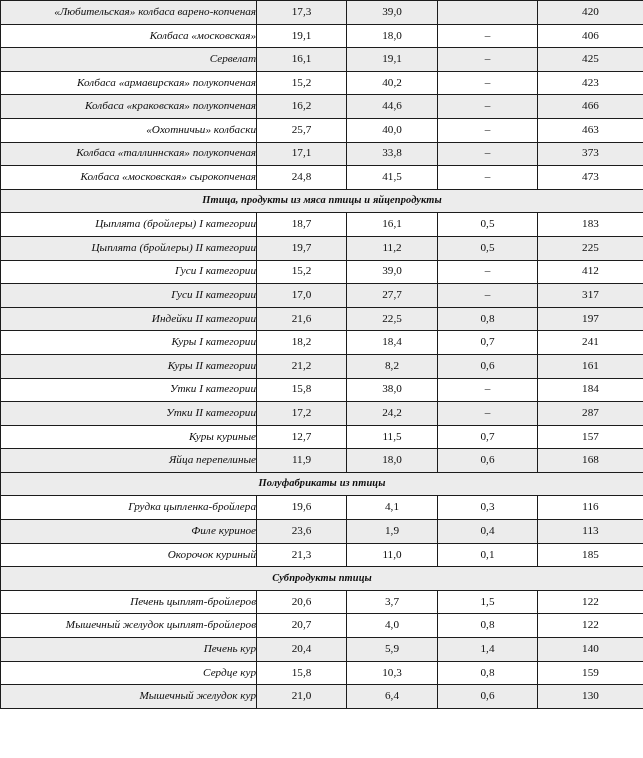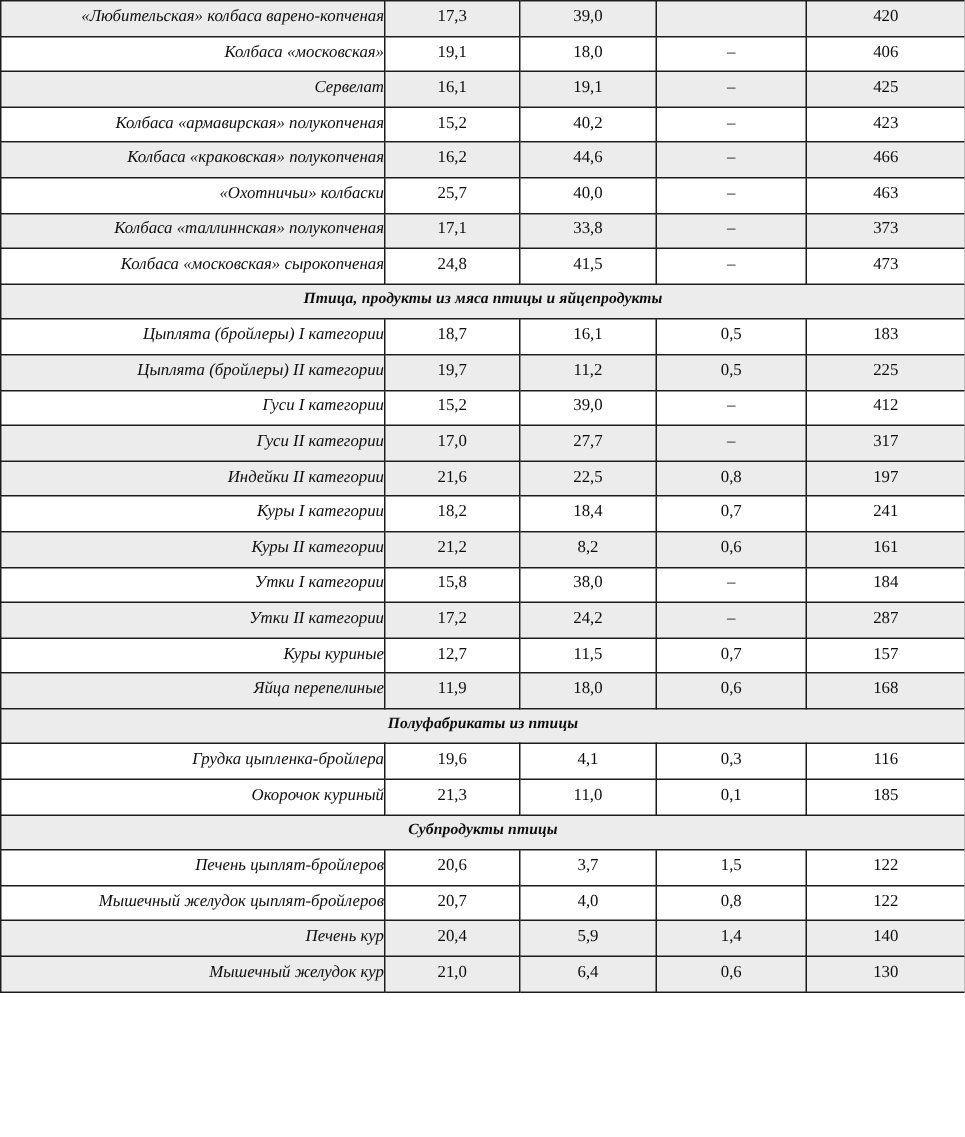--- a/index.html
+++ b/index.html
@@ -210,20 +210,27 @@
       <tr class="section-row-alt">
         <td class="section-header" colspan="5">Полуфабрикаты из птицы</td>
       </tr>
       <tr class="row-plain">
         <td class="cell-name">Грудка цыпленка-бройлера</td>
         <td class="cell-num">19,6</td>
         <td class="cell-num">4,1</td>
         <td class="cell-num">0,3</td>
         <td class="cell-num">116</td>
       </tr>
+      <tr class="row-alt">
+        <td class="cell-name">Филе куриное</td>
+        <td class="cell-num">23,6</td>
+        <td class="cell-num">1,9</td>
+        <td class="cell-num">0,4</td>
+        <td class="cell-num">113</td>
+      </tr>
       <tr class="row-plain">
         <td class="cell-name">Окорочок куриный</td>
         <td class="cell-num">21,3</td>
         <td class="cell-num">11,0</td>
         <td class="cell-num">0,1</td>
         <td class="cell-num">185</td>
       </tr>
       <tr class="section-row-alt">
         <td class="section-header" colspan="5">Субпродукты птицы</td>
       </tr>
@@ -241,20 +248,27 @@
         <td class="cell-num">0,8</td>
         <td class="cell-num">122</td>
       </tr>
       <tr class="row-alt">
         <td class="cell-name">Печень кур</td>
         <td class="cell-num">20,4</td>
         <td class="cell-num">5,9</td>
         <td class="cell-num">1,4</td>
         <td class="cell-num">140</td>
       </tr>
+      <tr class="row-plain">
+        <td class="cell-name">Сердце кур</td>
+        <td class="cell-num">15,8</td>
+        <td class="cell-num">10,3</td>
+        <td class="cell-num">0,8</td>
+        <td class="cell-num">159</td>
+      </tr>
       <tr class="row-alt">
         <td class="cell-name">Мышечный желудок кур</td>
         <td class="cell-num">21,0</td>
         <td class="cell-num">6,4</td>
         <td class="cell-num">0,6</td>
         <td class="cell-num">130</td>
       </tr>
     </tbody>
 </table>
 

